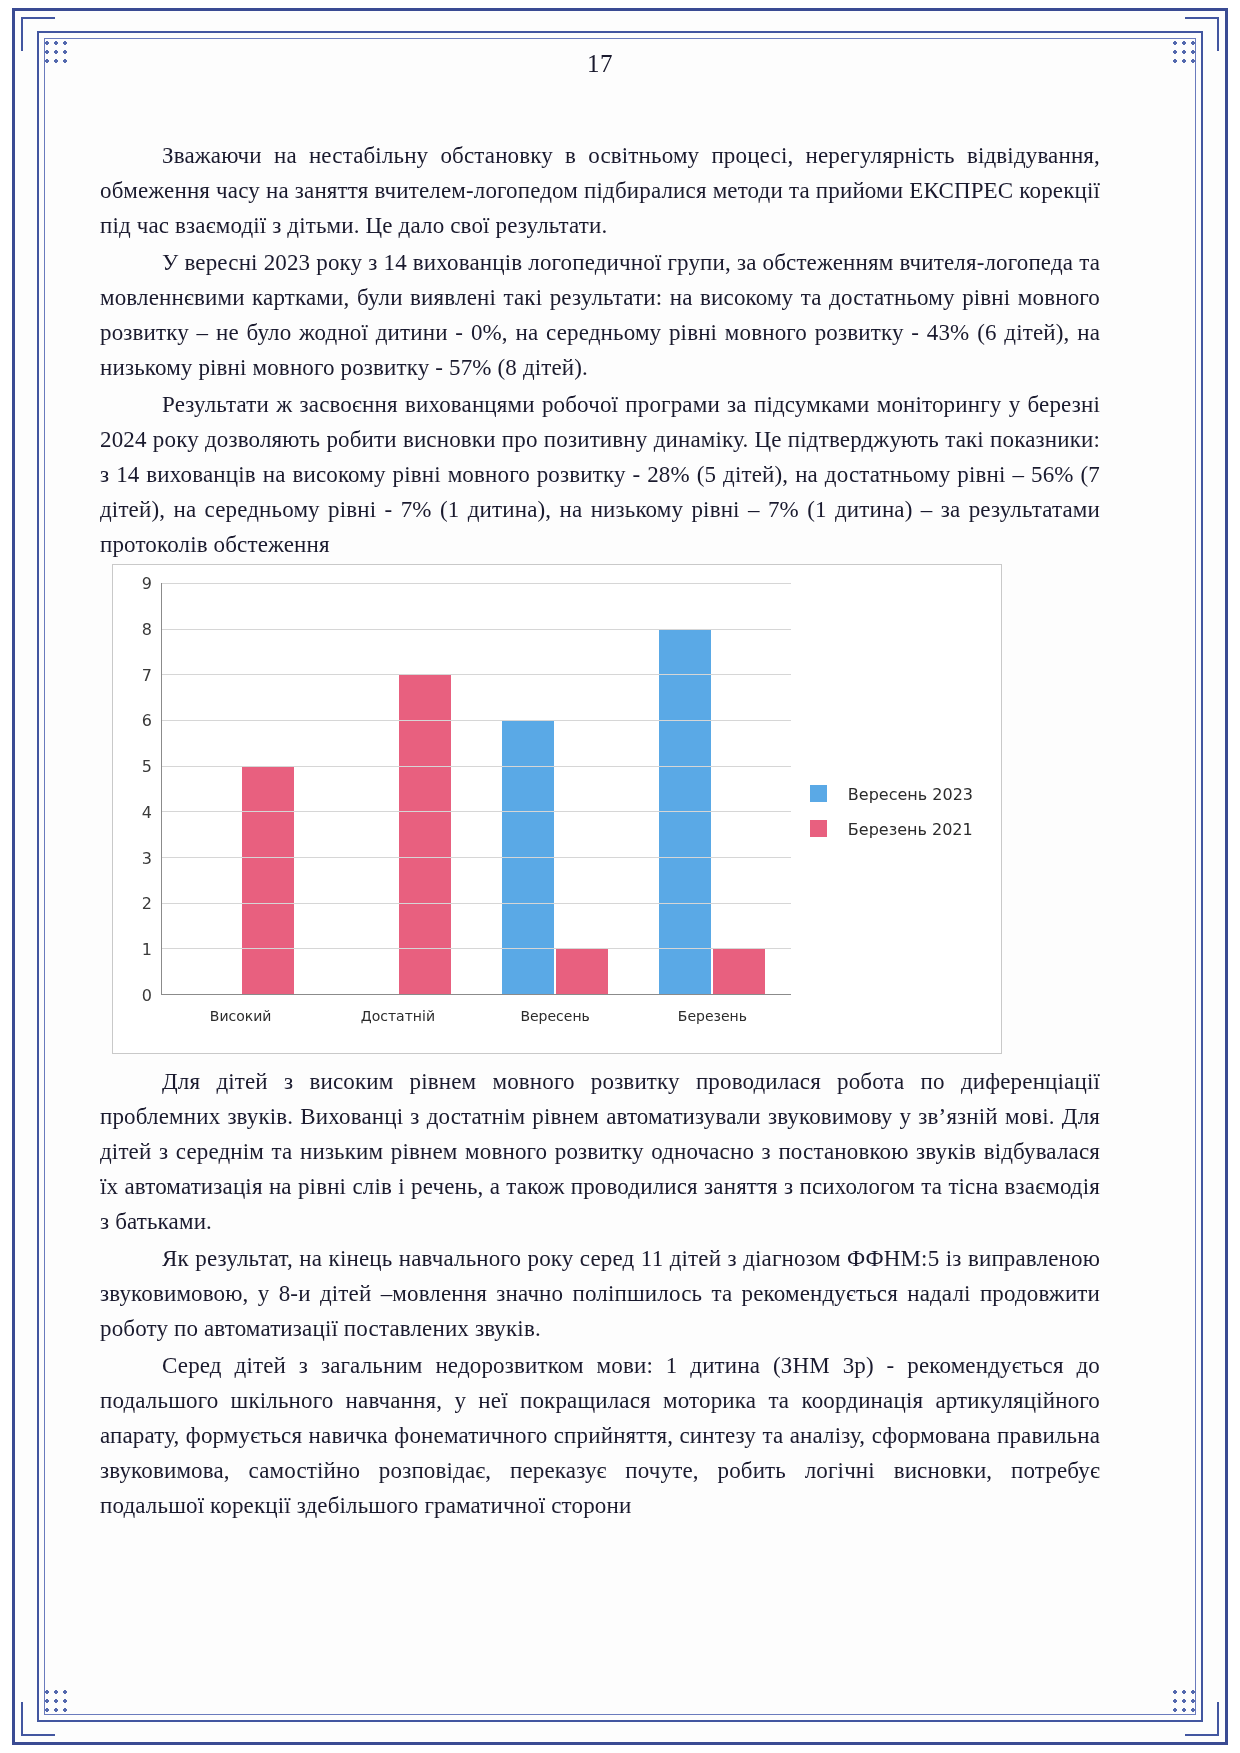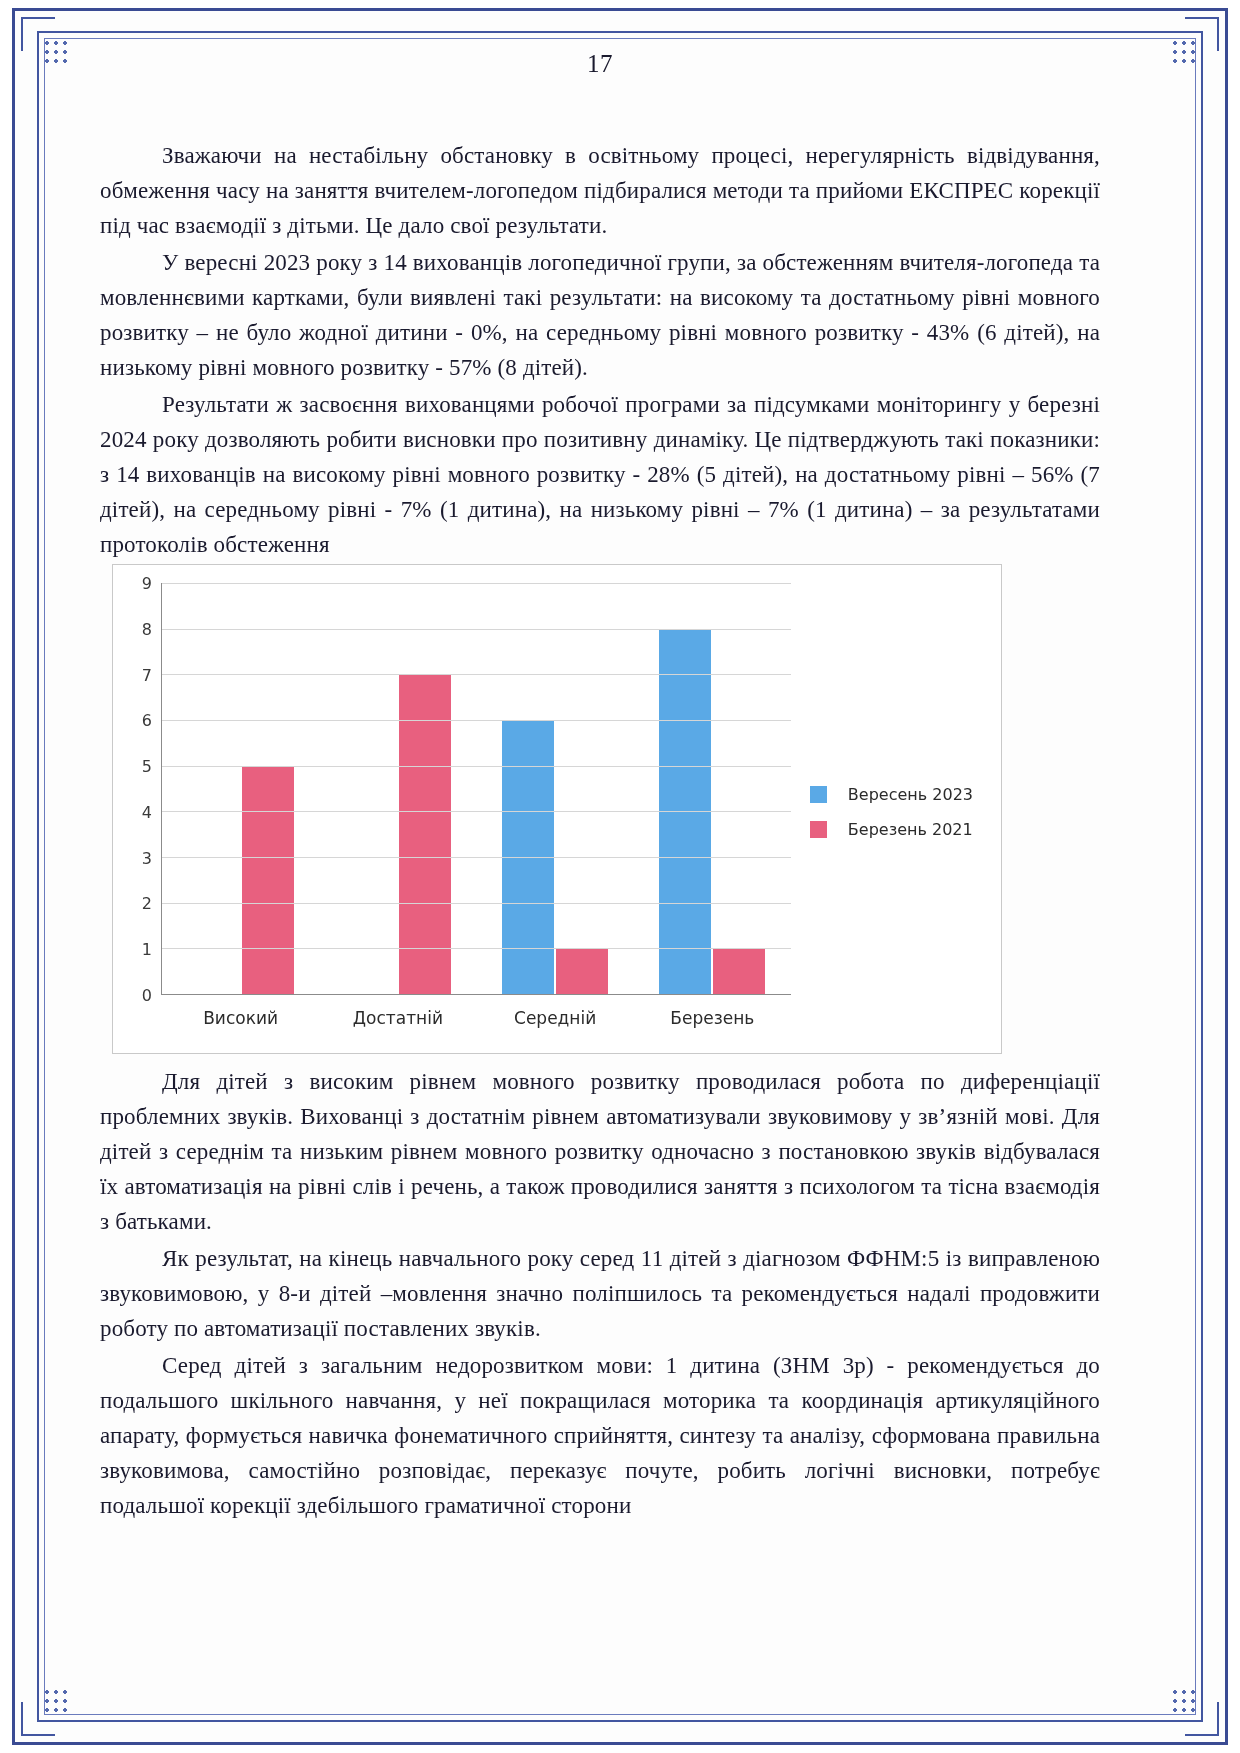--- a/index.html
+++ b/index.html
@@ -148,34 +148,33 @@
     width: 52px;
   }
   .bar.s0 { background: #5aa9e6; }
   .bar.s1 { background: #e8607f; }
   .xtick {
     position: absolute;
     top: 100%;
     margin-top: 14px;
     left: 50%;
     transform: translateX(-50%);
-    font-size: 17px;
+    font-size: 14px;
     color: #2b2b2b;
     white-space: nowrap;
   }
   .legend {
     position: absolute;
     right: 28px;
     top: 220px;
     font-size: 16px;
     color: #2b2b2b;
   }
   .legend-row {
     display: flex;
-    align-items: center;
     margin-bottom: 16px;
     gap: 12px;
   }
   .swatch {
     width: 17px; height: 17px;
     margin-right: 9px;
   }
   .swatch.s0 { background: #5aa9e6; }
   .swatch.s1 { background: #e8607f; }
 </style>
@@ -214,21 +213,21 @@
             <div class="xtick">Високий</div>
           </div>
           <div class="group">
             <div class="bar s0" style="height: 0%;"></div>
             <div class="bar s1" style="height: 77.7778%;"></div>
             <div class="xtick">Достатній</div>
           </div>
           <div class="group">
             <div class="bar s0" style="height: 66.6667%;"></div>
             <div class="bar s1" style="height: 11.1111%;"></div>
-            <div class="xtick">Середній</div>
+            <div class="xtick">Вересень</div>
           </div>
           <div class="group">
             <div class="bar s0" style="height: 88.8889%;"></div>
             <div class="bar s1" style="height: 11.1111%;"></div>
             <div class="xtick">Березень</div>
           </div>
         </div>
     <div class="gridline" style="top: 100%; background: transparent;">
           <div class="ytick" style="top: 100%;">0</div>
         </div>

